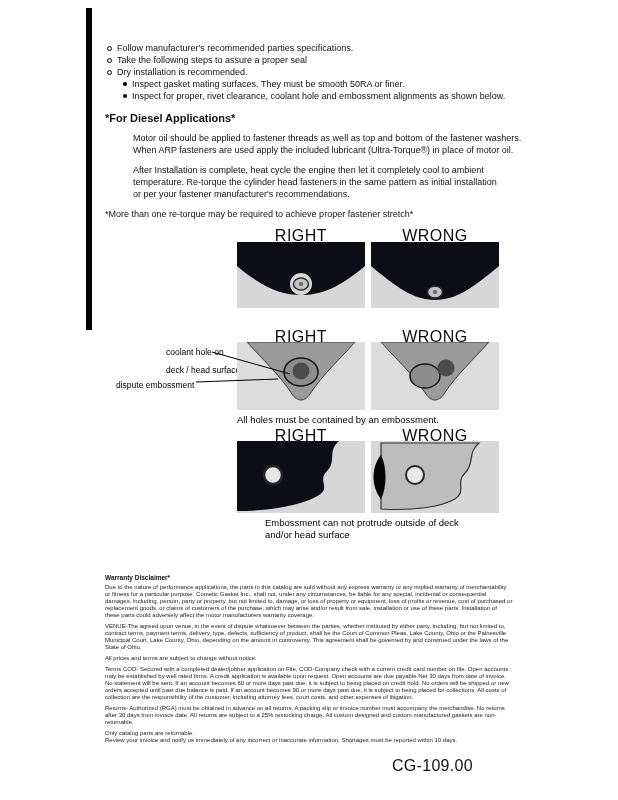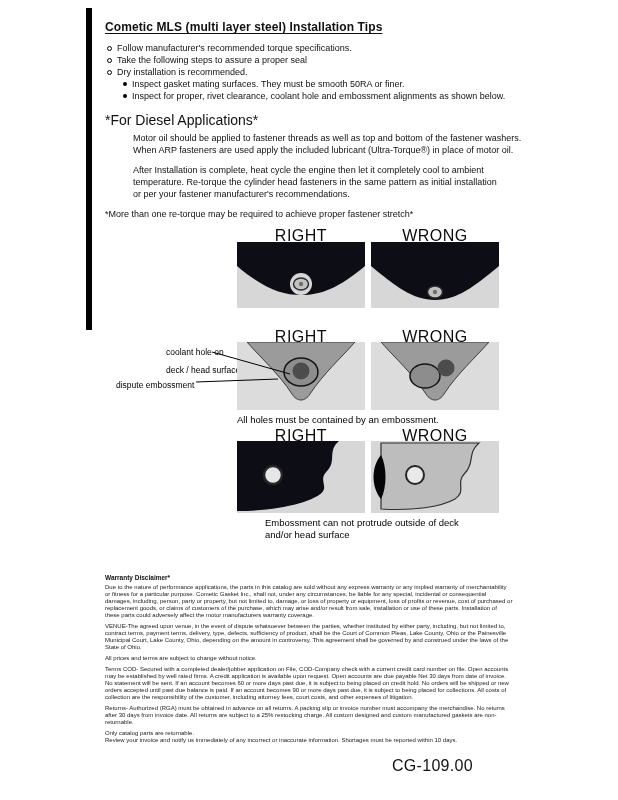--- a/index.html
+++ b/index.html
@@ -11,21 +11,21 @@
   .title{
     position:absolute;left:105px;top:20px;font-size:12px;font-weight:bold;
     text-decoration:underline;text-underline-offset:2px;letter-spacing:.1px;
   }
   .tips{position:absolute;left:105px;top:42px;width:420px;font-size:9px;}
   .tips .row{display:flex;align-items:flex-start;height:12px;line-height:12px;}
   .tips .row.sub{margin-left:16px;}
   .dot{flex:0 0 auto;width:3px;height:3px;border-radius:50%;margin:4px 5px 0 2px;}
   .dot.open{border:1px solid #000;background:#fff;}
   .dot.fill{background:#000;width:4px;height:4px;}
-  .h-diesel{position:absolute;left:105px;top:112px;font-size:14px;font-weight:normal;}
+  .h-diesel{position:absolute;left:105px;top:112px;font-size:11px;font-weight:bold;}
   .para{position:absolute;left:105px;width:410px;font-size:9px;line-height:12px;}
   .prewrap{white-space:pre-line;margin-left:28px;}
   .p1{top:132px;} .p2{top:164px;} .p3{top:208px;}
   .dg-label{position:absolute;width:128px;text-align:center;font-size:16px;letter-spacing:.5px;color:#0c0c0c;}
   .col-l{left:237px;} .col-r{left:371px;}
   .panel{position:absolute;line-height:0;}
   .caption{position:absolute;left:237px;font-size:9.5px;line-height:11.5px;color:#000;}
   .lbl1{top:227px;} .pan1{top:242px;} .cap1{top:312px;}
   .lbl2{top:328px;} .pan2{top:342px;} .cap2{top:414px;}
   .lbl3{top:427px;} .pan3{top:441px;} .cap3{top:517px;width:240px;}
@@ -39,26 +39,25 @@
   .disc-p.tight{margin-bottom:0;}
   .footer-code{position:absolute;left:392px;top:757px;font-size:16px;letter-spacing:.3px;color:#111;}
 </style>
 </head>
 <body>
 
 <div class="page">
 
   <div class="left-bar"></div>
 
-  <div class="title">Cometic MLS (multi layer steel) Installation Tips</div>
 
   <div class="tips">
     <div class="row">
       <span class="dot open"></span>
-      <span class="txt">Follow manufacturer's recommended torque specifications.</span>
+      <span class="txt">Follow manufacturer's recommended parties specifications.</span>
     </div>
     <div class="row">
       <span class="dot open"></span>
       <span class="txt">Take the following steps to assure a proper seal</span>
     </div>
     <div class="row">
       <span class="dot open"></span>
       <span class="txt">Dry installation is recommended.</span>
     </div>
     <div class="row sub">

